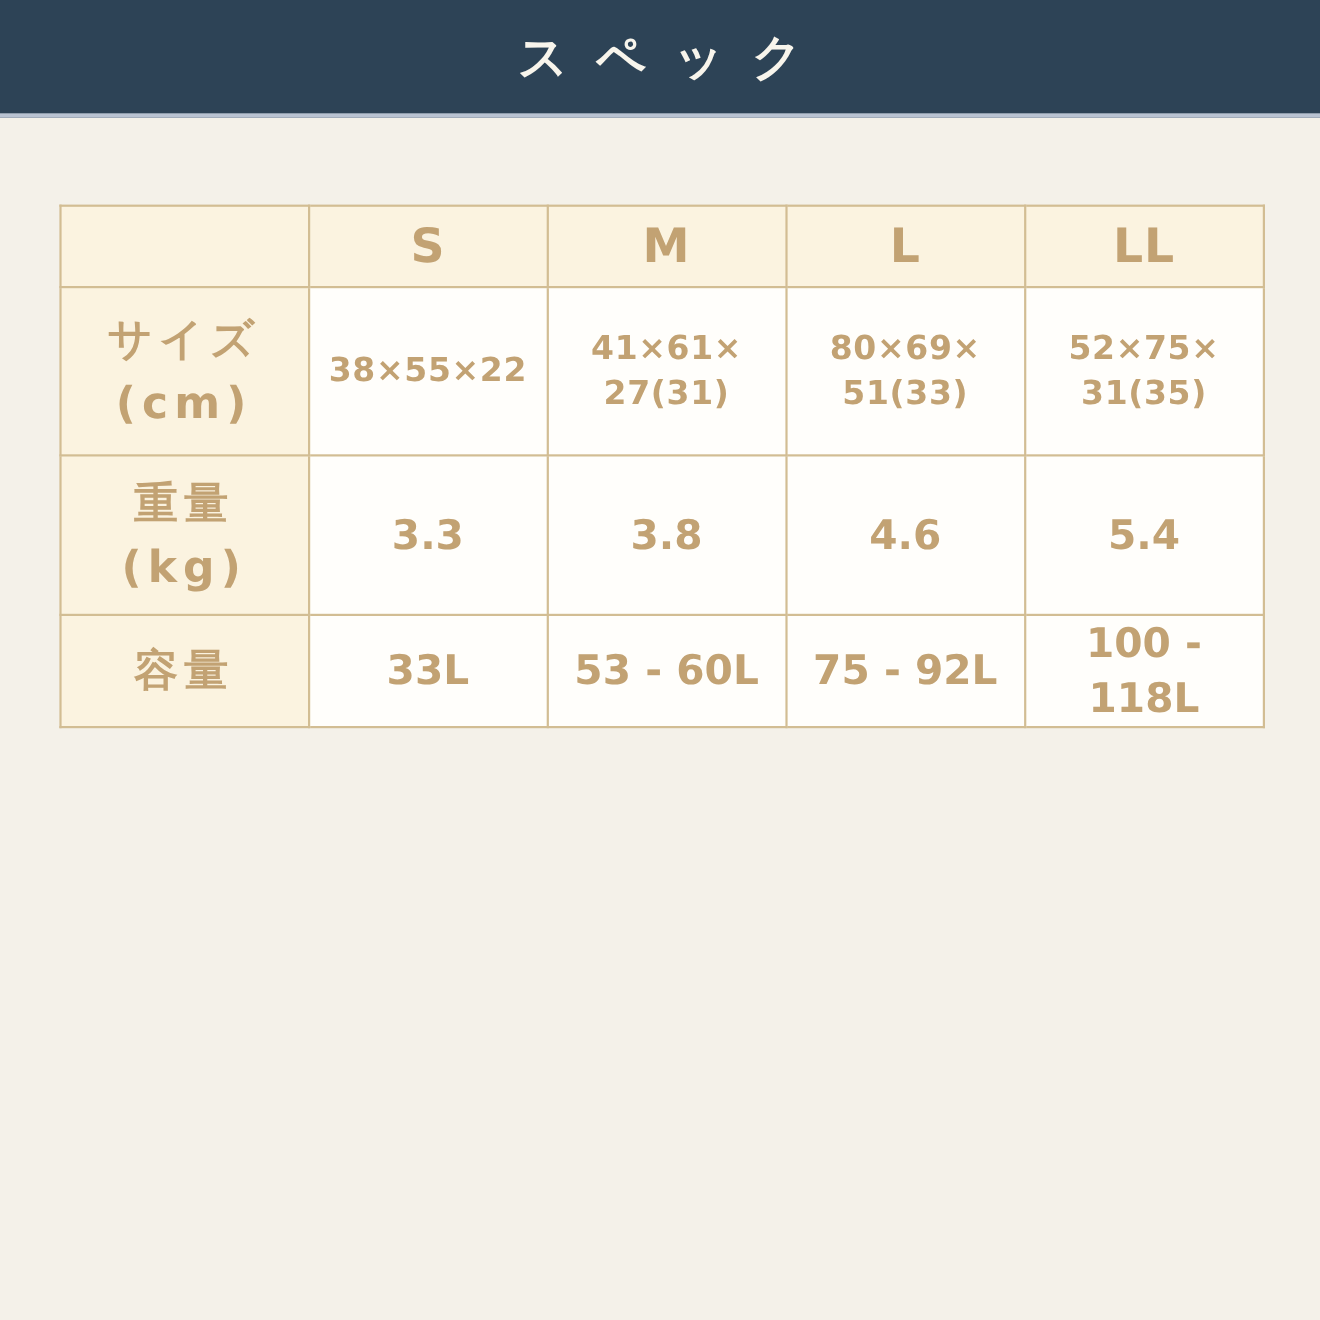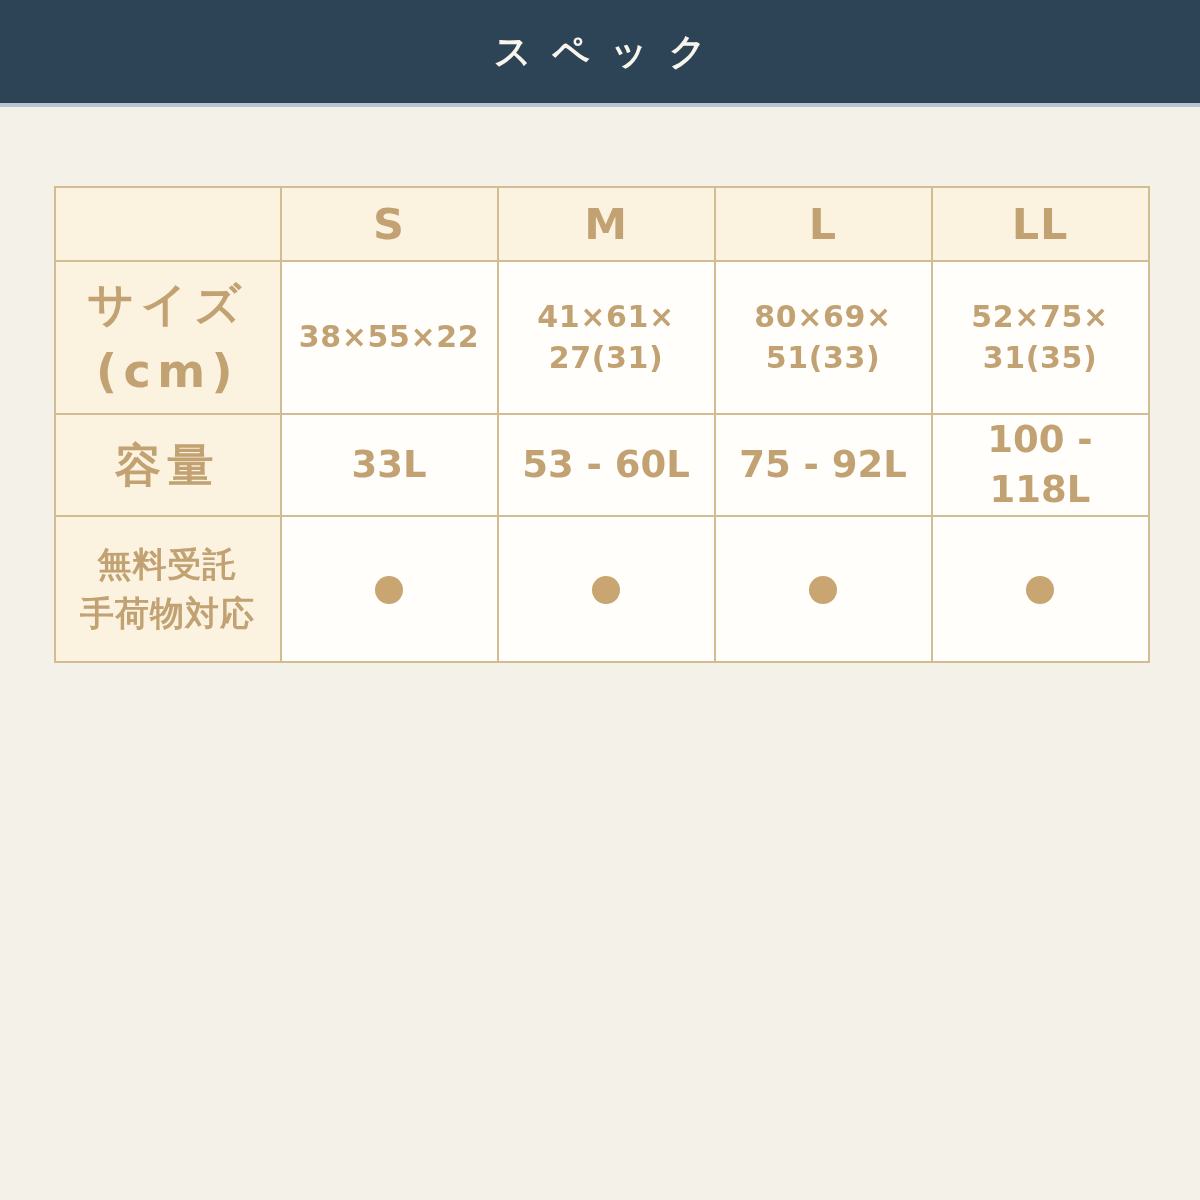--- a/index.html
+++ b/index.html
@@ -12,21 +12,21 @@
   
   .title-bar{
     width:100%; height:103px;
     background:#2d4356;
     border-bottom:4px solid #b9c3d2;
     display:flex; align-items:center; justify-content:center;
   }
   .title-bar h1{
     margin:0;
     color:#f8f5ec;
-    font-size:37px;
+    font-size:45px;
     font-weight:bold;
     letter-spacing:0.55em;
     text-indent:0.55em;
   }
   
   .table-wrap{
     margin:79px auto 0 auto;
     width:1093px;
   }
   table.spec{
@@ -48,21 +48,21 @@
   tr.size-head-row{height:74px}
   th.size-head{
     background:#fbf3e0;
     font-size:43px;
     letter-spacing:0.02em;
   }
   th.corner{background:#fbf3e0}
   
   th.row-label{
     background:#fbf3e0;
-    font-size:46px;
+    font-size:40px;
     letter-spacing:0.14em;
     line-height:1.45;
   }
   
   td.value{
     background:#fffefb;
     font-size:37px;
     line-height:1.35;
   }
   
@@ -113,29 +113,29 @@
         </tr>
     </thead>
     <tbody id="spec-body">
         <tr class="row-size">
           <th class="row-label"><span>サイズ</span><br><span>(cm)</span></th>
           <td class="value"><span>38×55×22</span></td>
           <td class="value"><span>41×61×</span><br><span>27(31)</span></td>
           <td class="value"><span>80×69×</span><br><span>51(33)</span></td>
           <td class="value"><span>52×75×</span><br><span>31(35)</span></td>
         </tr>
+        <tr class="row-weight">
+          <th class="row-label"><span>重量</span><br><span>(kg)</span></th>
+          <td class="value"><span>3.3</span></td>
+          <td class="value"><span>3.8</span></td>
+          <td class="value"><span>4.6</span></td>
+          <td class="value"><span>5.4</span></td>
+        </tr>
         <tr class="row-capacity">
           <th class="row-label"><span>容量</span></th>
           <td class="value"><span>33L</span></td>
           <td class="value"><span>53 - 60L</span></td>
           <td class="value"><span>75 - 92L</span></td>
           <td class="value"><span>100 - 118L</span></td>
         </tr>
-        <tr class="row-free-checked-baggage">
-          <th class="row-label"><span>無料受託</span><br><span>手荷物対応</span></th>
-          <td class="value"><span class="dot"></span></td>
-          <td class="value"><span class="dot"></span></td>
-          <td class="value"><span class="dot"></span></td>
-          <td class="value"><span class="dot"></span></td>
-        </tr>
       </tbody>
   </table>
 </div>
 
 </body></html>

